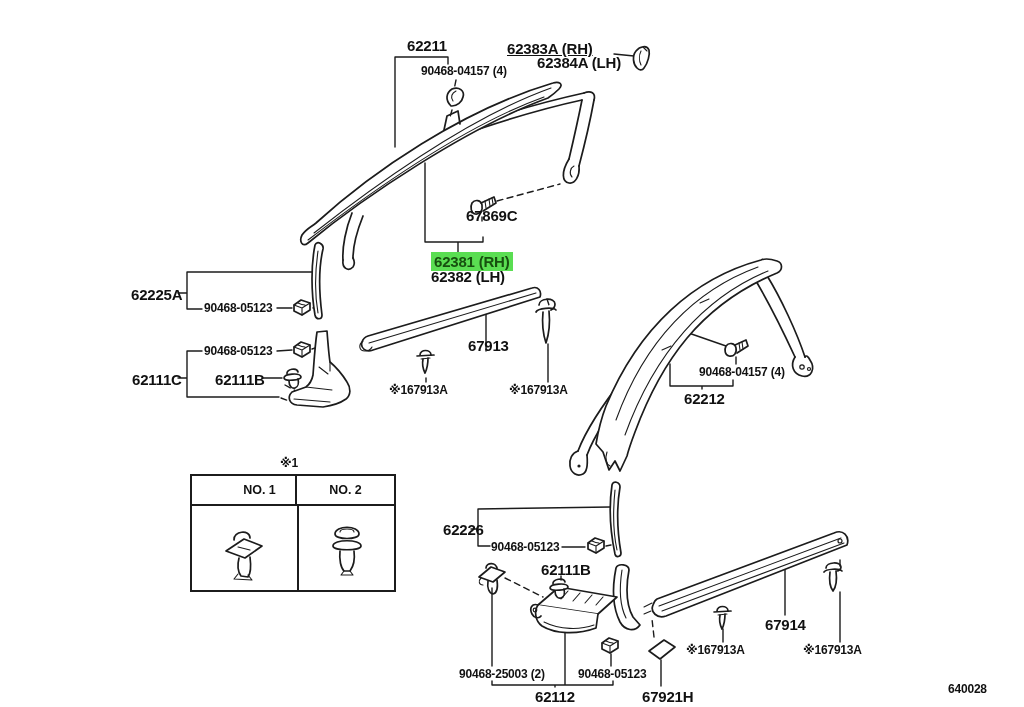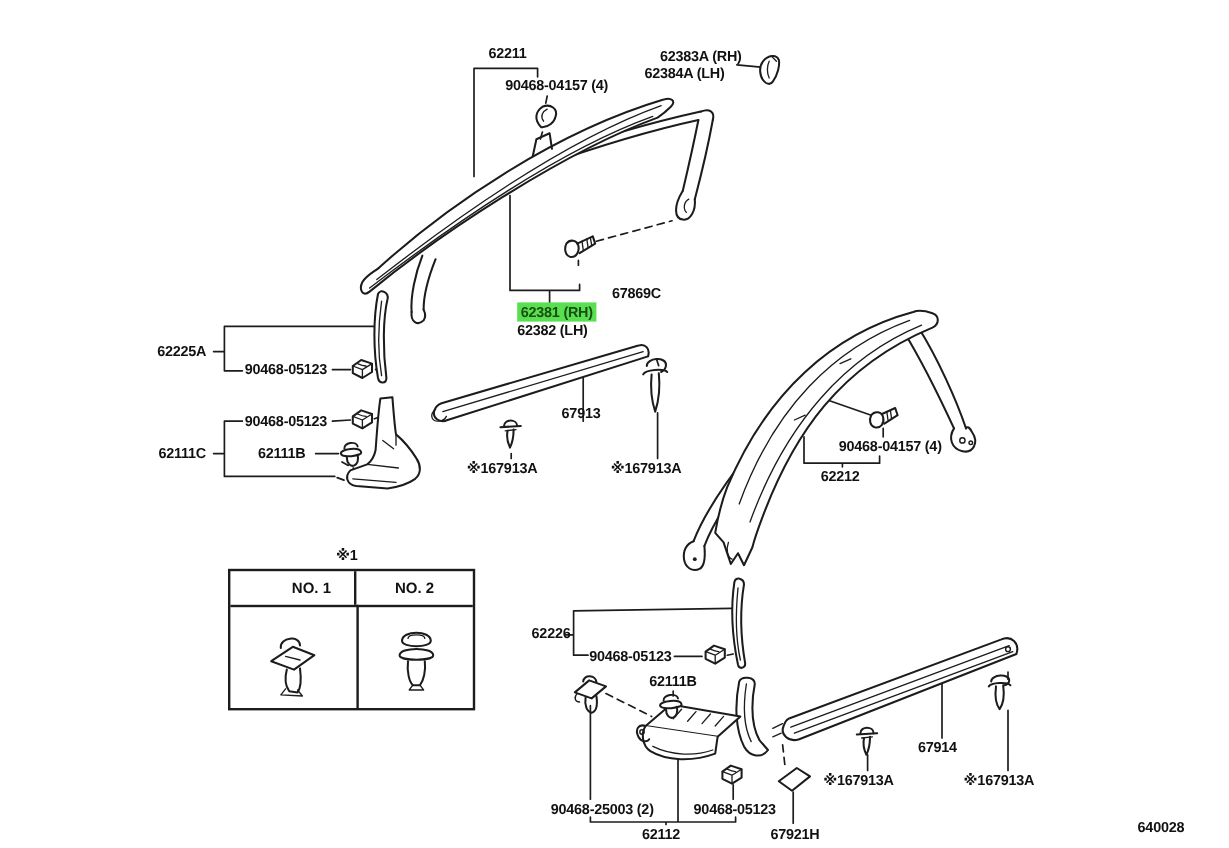--- a/index.html
+++ b/index.html
@@ -7,21 +7,21 @@
          font-family:"Liberation Sans","DejaVu Sans",sans-serif;}
   svg{position:absolute;left:0;top:0;}
   .s  {stroke:#1c1c1c;stroke-width:1.7;fill:none;stroke-linecap:round;stroke-linejoin:round;}
   .sf {stroke:#1c1c1c;stroke-width:1.7;fill:#ffffff;stroke-linecap:round;stroke-linejoin:round;}
   .t  {stroke:#1c1c1c;stroke-width:1.1;fill:none;stroke-linecap:round;stroke-linejoin:round;}
   .ld {stroke:#1c1c1c;stroke-width:1.4;fill:none;stroke-linecap:round;}
   .dsh{stroke:#1c1c1c;stroke-width:1.4;fill:none;stroke-linecap:round;stroke-dasharray:6 4.5;}
   .dot{fill:#1c1c1c;}
   .hole{fill:none;stroke:#1c1c1c;stroke-width:1.2;}
   .lbl{position:absolute;font-weight:700;color:#111;line-height:1;white-space:nowrap;letter-spacing:-0.2px;}
-  .l1{font-size:12px;}
+  .l1{font-size:15px;}
   .l2{font-size:12px;}
   .hl{background:#5ade52;color:#17500f;padding:1px 3px;margin:-1px 0 0 -3px;}
   .ftable{position:absolute;left:190px;top:474px;width:206px;height:118px;border:2px solid #1c1c1c;box-sizing:border-box;}
   .ftable .hdr{display:grid;grid-template-columns:105px 1fr;height:28px;border-bottom:2px solid #1c1c1c;}
   .ftable .hdr div{display:flex;align-items:center;justify-content:center;font-weight:700;font-size:12.5px;color:#111;}
   .ftable .hdr div:first-child{border-right:2px solid #1c1c1c;padding-left:32px;}
   .ftable .coldiv{position:absolute;left:105px;top:28px;bottom:0;width:2px;background:#1c1c1c;}
 </style>
 </head>
 <body>
@@ -244,23 +244,23 @@
     <div class="hdr">
       <div>NO. 1</div>
       <div>NO. 2</div>
     </div>
     <div class="coldiv"></div>
   </div>
   <div class="lbl l2" style="left:280px;top:457px;">※1</div>
 
   <div class="lbl l1" style="left:407px;top:38px;">62211</div>
   <div class="lbl l2" style="left:421px;top:65px;">90468-04157 (4)</div>
-  <div class="lbl l1" style="left:550px;top:41px;">62383A (RH)</div>
+  <div class="lbl l1" style="left:507px;top:41px;text-decoration:underline;">62383A (RH)</div>
   <div class="lbl l1" style="left:537px;top:55px;">62384A (LH)</div>
-  <div class="lbl l1" style="left:466px;top:238px;margin-left:44px;">67869C</div>
+  <div class="lbl l1" style="left:466px;top:208px;">67869C</div>
   <div class="lbl l1" style="left:434px;top:254px;"><span class="hl">62381 (RH)</span></div>
   <div class="lbl l1" style="left:431px;top:269px;">62382 (LH)</div>
   <div class="lbl l1" style="left:131px;top:287px;text-align:center;">62225A</div>
   <div class="lbl l2" style="left:204px;top:302px;">90468-05123</div>
   <div class="lbl l2" style="left:204px;top:345px;">90468-05123</div>
   <div class="lbl l1" style="left:132px;top:372px;">62111C</div>
   <div class="lbl l1" style="left:215px;top:372px;">62111B</div>
   <div class="lbl l1" style="left:468px;top:338px;">67913</div>
   <div class="lbl l2" style="left:389px;top:384px;">※167913A</div>
   <div class="lbl l2" style="left:509px;top:384px;">※167913A</div>

